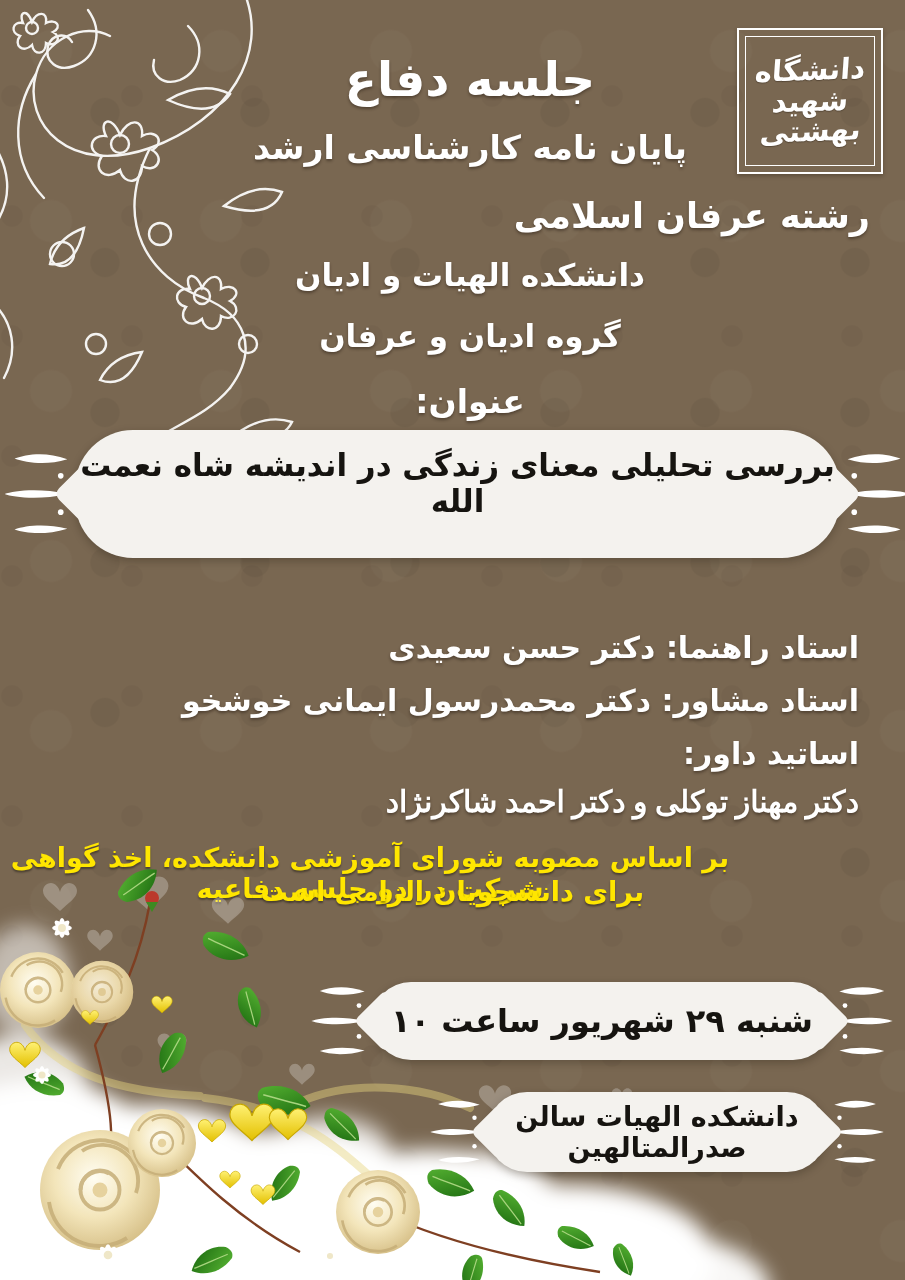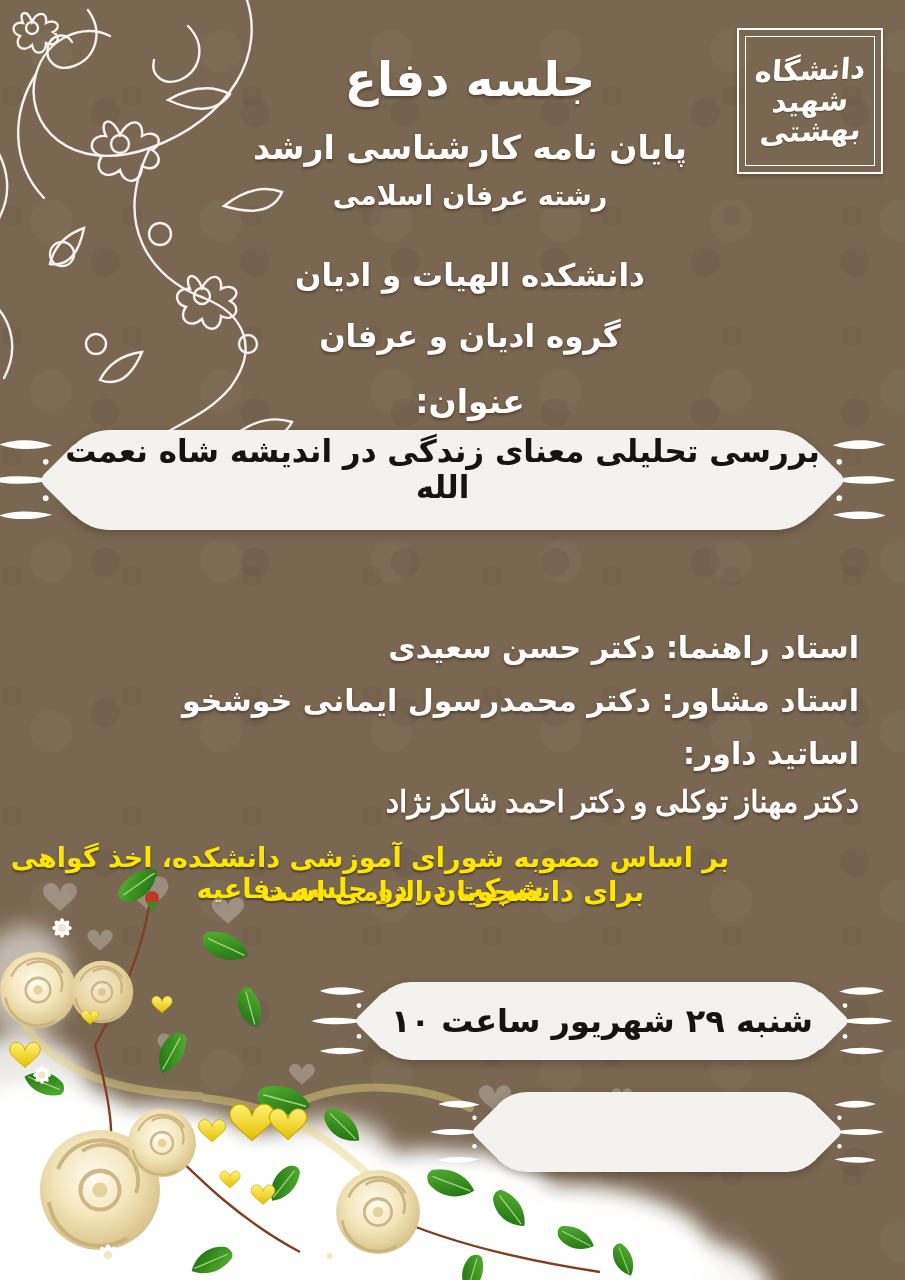--- a/index.html
+++ b/index.html
@@ -88,26 +88,26 @@
   <div class="abs logo" title="">
     <div class="logo-inner">
       <div class="logo-line fa">دانشگاه</div>
       <div class="logo-line fa">شهید</div>
       <div class="logo-line fa">بهشتی</div>
     </div>
   </div>
 
   <div class="abs ctr w fa" style="top:52px;font-size:47px;">جلسه دفاع</div>
   <div class="abs ctr w fa" style="top:128px;font-size:33px;">پایان نامه کارشناسی ارشد</div>
-  <div class="abs ctr w fa" style="top:180px;font-size:27px;">رشته عرفان اسلامی</div>
+  <div class="abs ctr w fa" style="top:196px;font-size:35px;text-align:right;">رشته عرفان اسلامی</div>
   <div class="abs ctr w fa" style="top:257px;font-size:31px;">دانشکده الهیات و ادیان</div>
   <div class="abs ctr w fa" style="top:318px;font-size:31px;">گروه ادیان و عرفان</div>
   <div class="abs ctr w fa" style="top:382px;font-size:33px;">عنوان:</div>
 
-  <div class="cartouche" style="left:60px;top:430px;width:765px;height:100px;border-radius:58px;">
+  <div class="cartouche" style="left:75px;top:430px;width:765px;height:128px;border-radius:58px;">
     <div class="tip" style="width:56px;height:56px;left:-10px;top:50%;margin-top:-28px;"></div>
     <div class="tip" style="width:56px;height:56px;right:-10px;top:50%;margin-top:-28px;"></div>
     <div class="orn left" style="left:-72px;">
       <svg width="66" height="126" viewBox="0 0 80 120" fill="#ffffff">
         <path d="M78 18 C 52 8 28 12 14 17 C 28 22 52 26 78 18 Z"></path>
         <path d="M78 60 C 44 52 12 56 2 60 C 12 64 44 68 78 60 Z"></path>
         <path d="M78 102 C 52 96 28 98 14 103 C 28 108 52 110 78 102 Z"></path>
         <circle cx="70" cy="38" r="3.4"></circle>
           <circle cx="70" cy="82" r="3.4"></circle>
       </svg>
@@ -303,15 +303,16 @@
     </div>
     <div class="orn right" style="right:-58px;">
       <svg width="52" height="90" viewBox="0 0 80 120" fill="#ffffff">
         <path d="M78 18 C 52 8 28 12 14 17 C 28 22 52 26 78 18 Z"></path>
         <path d="M78 60 C 44 52 12 56 2 60 C 12 64 44 68 78 60 Z"></path>
         <path d="M78 102 C 52 96 28 98 14 103 C 28 108 52 110 78 102 Z"></path>
         <circle cx="70" cy="38" r="3.4"></circle>
           <circle cx="70" cy="82" r="3.4"></circle>
       </svg>
     </div>
+    <div class="txt" style="font-size:27px;">دانشکده الهیات سالن صدرالمتالهین</div>
   </div>
 
 </div>
 
 </body></html>

